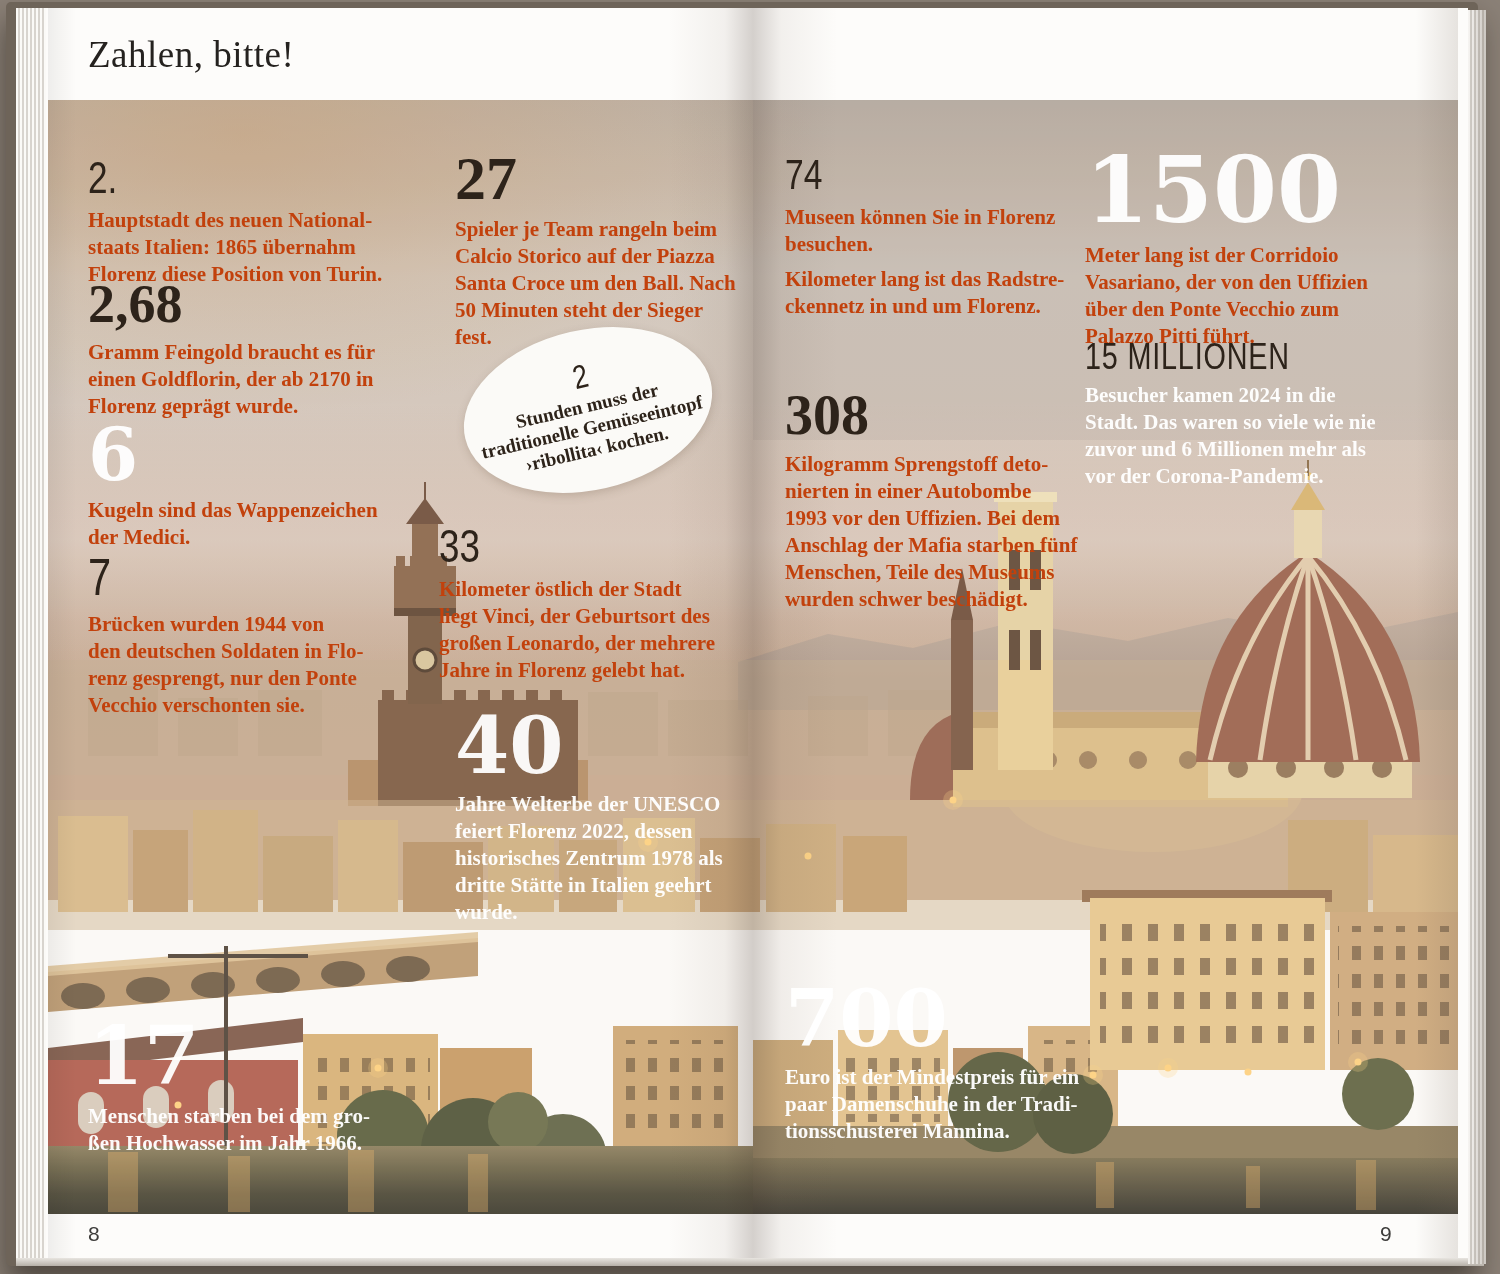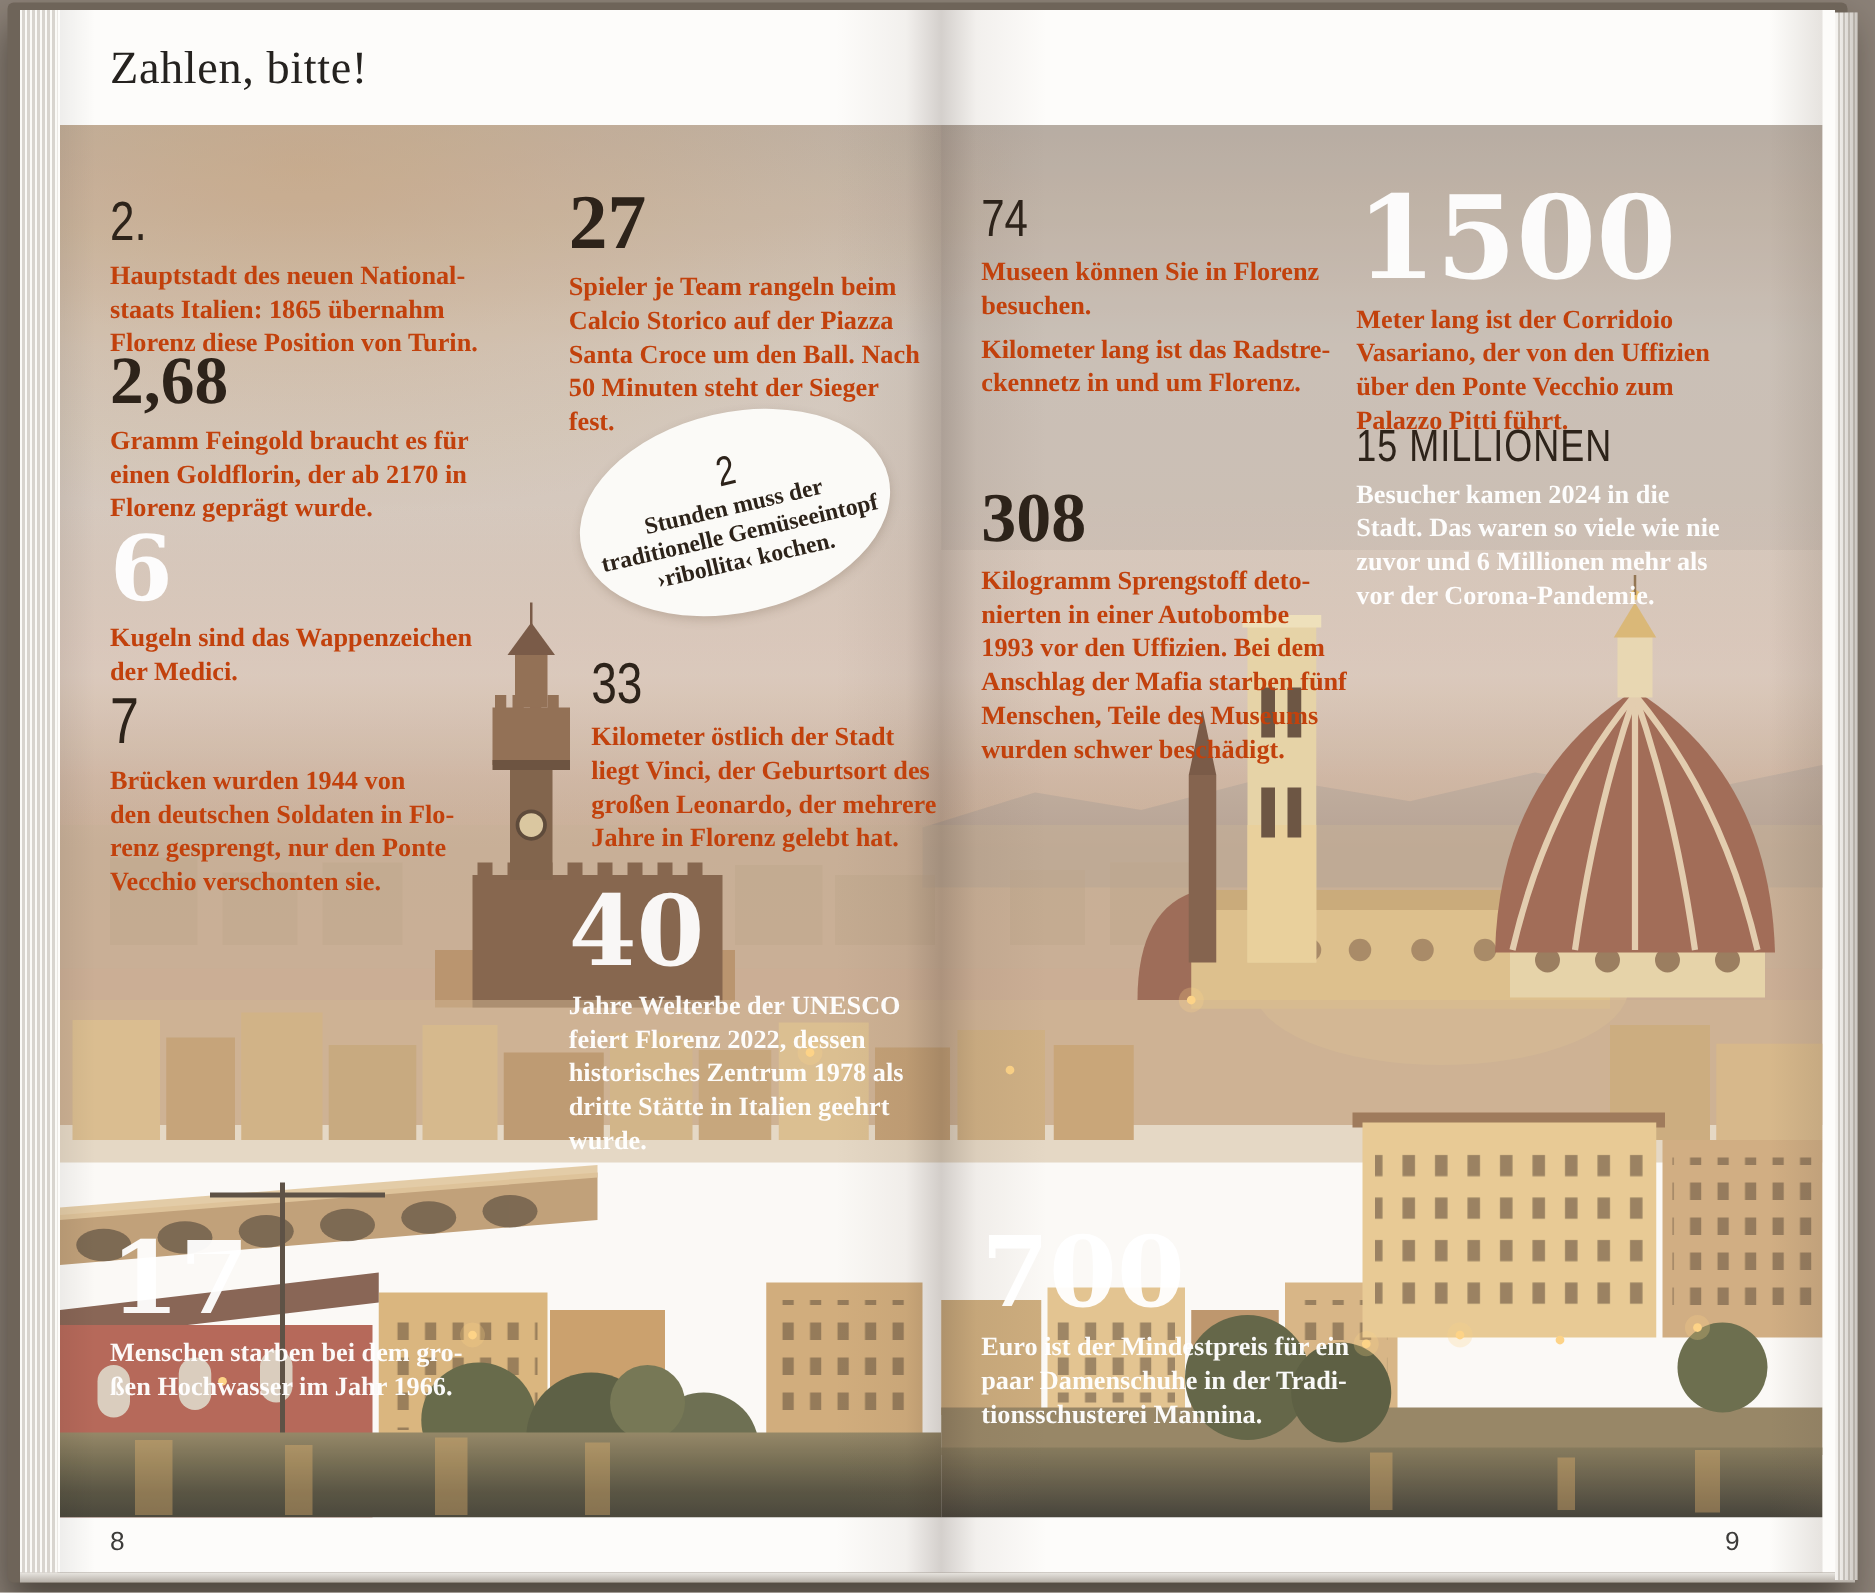--- a/index.html
+++ b/index.html
@@ -317,41 +317,41 @@
       <div class="body dark">Kugeln sind das Wappenzeichen
 der Medici.</div>
     </div>
     <div class="stat" style="left:40px;top:546px">
       <div class="num cond dark" style="font-size:52px">7</div>
       <div class="body dark">Brücken wurden 1944 von
 den deutschen Soldaten in Flo-
 renz gesprengt, nur den Ponte
 Vecchio verschonten sie.</div>
     </div>
-    <div class="stat" style="left:40px;top:978px">
+    <div class="stat" style="left:40px;top:1012px">
       <div class="num big light" style="font-size:80px">17</div>
       <div class="body light">Menschen starben bei dem gro-
 ßen Hochwasser im Jahr 1966.</div>
     </div>
 
     <div class="stat" style="left:407px;top:142px">
       <div class="num it dark" style="font-size:62px">27</div>
       <div class="body dark">Spieler je Team rangeln beim
 Calcio Storico auf der Piazza
 Santa Croce um den Ball. Nach
 50 Minuten steht der Sieger
 fest.</div>
     </div>
     <div class="badge">
       <div class="b-num">2</div>
       <div class="b-body">Stunden muss der
 traditionelle Gemüseeintopf
 ›ribollita‹ kochen.</div>
     </div>
-    <div class="stat" style="left:425px;top:517px">
+    <div class="stat" style="left:391px;top:517px">
       <div class="num cond dark" style="font-size:46px">33</div>
       <div class="body dark">Kilometer östlich der Stadt
 liegt Vinci, der Geburtsort des
 großen Leonardo, der mehrere
 Jahre in Florenz gelebt hat.</div>
     </div>
     <div class="stat" style="left:407px;top:702px">
       <div class="num big light" style="font-size:78px">40</div>
       <div class="body light">Jahre Welterbe der UNESCO
 feiert Florenz 2022, dessen

